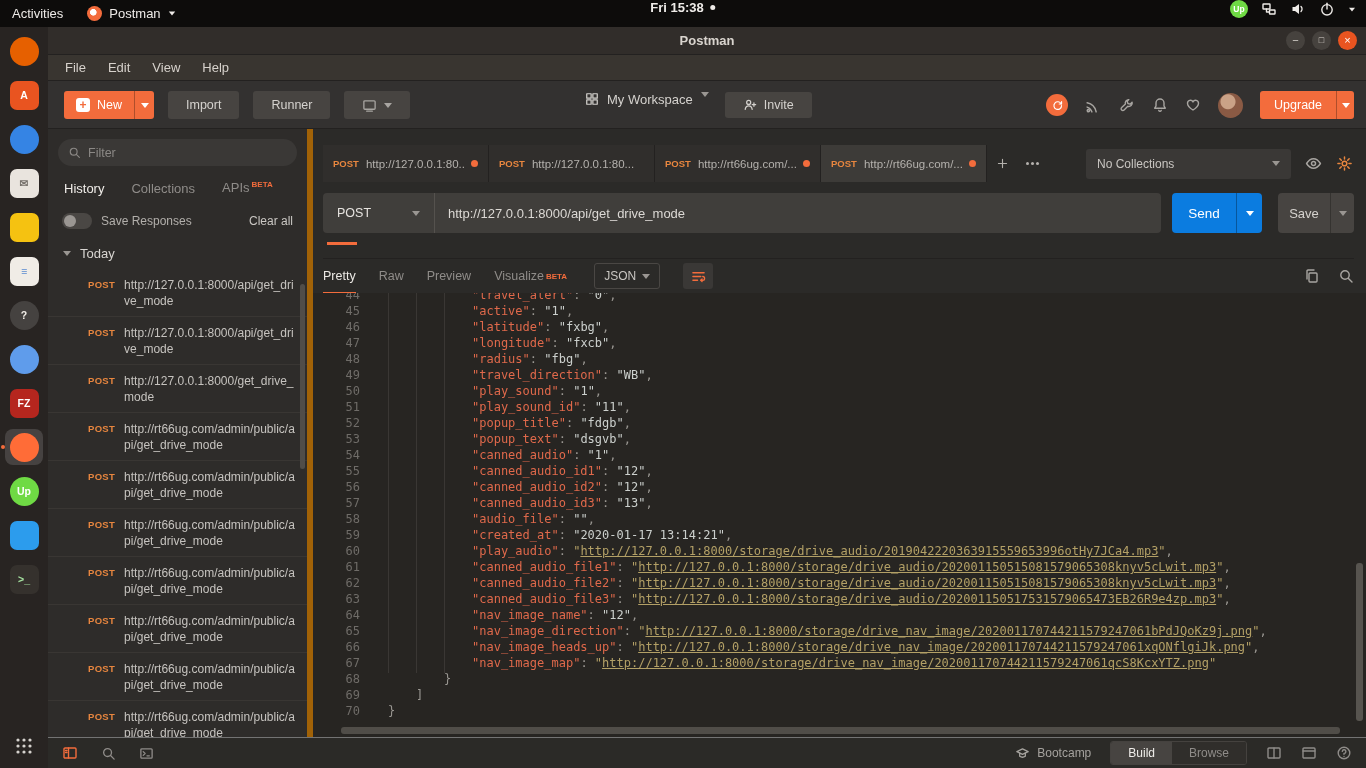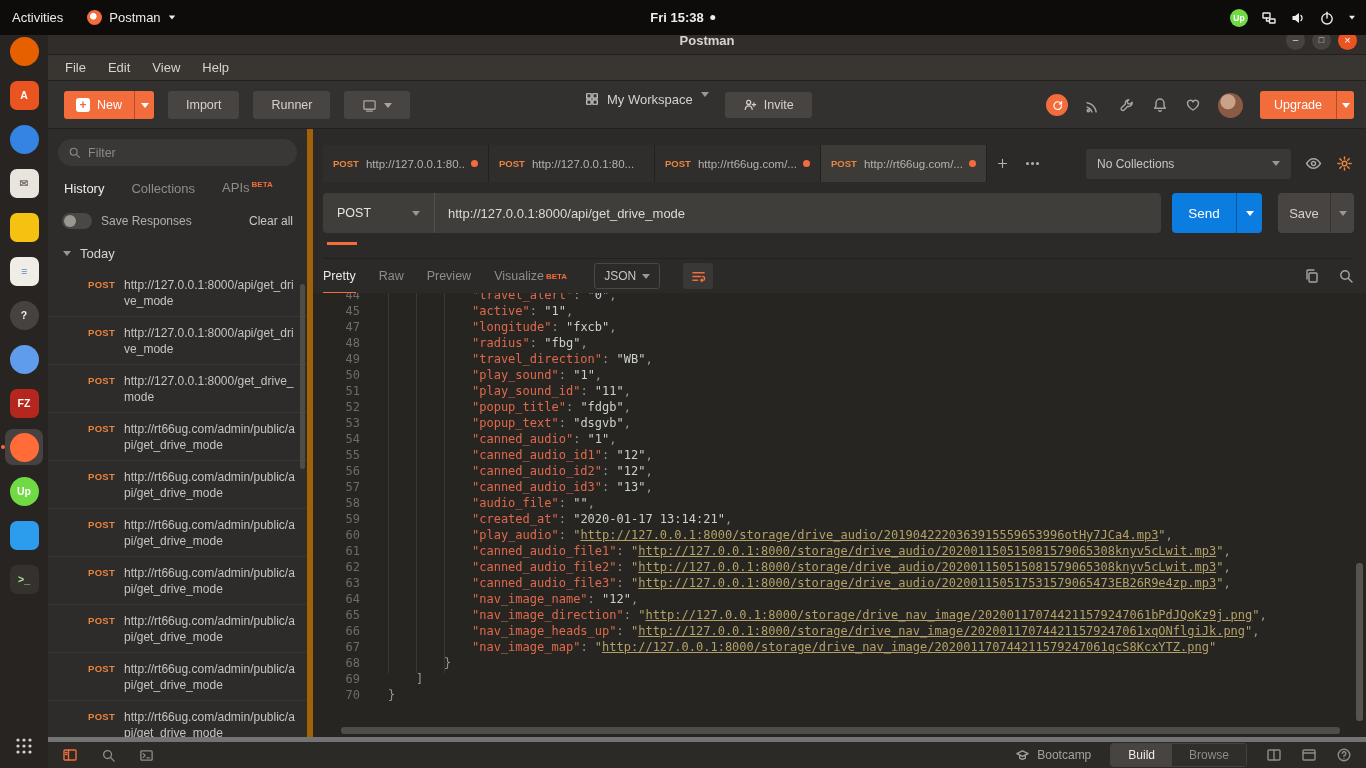--- a/index.html
+++ b/index.html
@@ -3,21 +3,21 @@
 <meta charset="utf-8">
 <style>
   *{margin:0;padding:0;box-sizing:border-box}
   html,body{width:1366px;height:768px;overflow:hidden;background:#1e1c1a;
     font-family:"Liberation Sans",sans-serif;}
   svg.si{fill:none;stroke:currentColor;stroke-width:1.4;stroke-linecap:round;stroke-linejoin:round}
   .caret{width:0;height:0;border-left:4px solid transparent;border-right:4px solid transparent;border-top:5px solid currentColor;display:inline-block}
   .dot7{width:7px;height:7px;border-radius:50%;background:#f36c3c;display:inline-block;flex-shrink:0}
 
   
-  #gnome-bar{position:absolute;left:0;top:0;width:1366px;height:35px;background:#0d0c0b;color:#eeebe8;font-size:13px;display:flex;align-items:center;z-index:40}
+  #gnome-bar{position:absolute;left:0;top:0;width:1366px;height:27px;background:#0d0c0b;color:#eeebe8;font-size:13px;display:flex;align-items:flex-start;z-index:40}
   .gb-item{padding:0 12px;height:27px;display:flex;align-items:center;gap:7px}
   .pm-dot{width:15px;height:15px;border-radius:50%;background:radial-gradient(circle at 42% 42%,#ffffff 0 3px,#f36c3c 3.6px)}
   .gb-center{position:absolute;left:50%;transform:translateX(-50%);display:flex;align-items:center;gap:7px;font-weight:bold}
   .clock-dot{width:5px;height:5px;border-radius:50%;background:#eeebe8}
   .gb-right{margin-left:auto;display:flex;align-items:center;gap:13px;padding-right:10px}
   .up-badge{width:18px;height:18px;border-radius:50%;background:#6fda44;color:#fff;font-size:8.5px;font-weight:bold;display:flex;align-items:center;justify-content:center}
 
   
   #dock{position:absolute;left:0;top:27px;width:48px;height:741px;background:#282422;z-index:30;display:flex;flex-direction:column;align-items:center;padding-top:6px;gap:8px}
   .dock-item{width:38px;height:36px;border-radius:8px;display:flex;align-items:center;justify-content:center;position:relative;flex-shrink:0}
@@ -111,21 +111,21 @@
   .key{color:#e0694b}
   .str{color:#ccd0cd}
   .link{color:#b3a066;text-decoration:underline}
   .link-q{color:#b3a066}
   .punct{color:#9a9792}
   .guide{position:absolute;top:0;width:1px;height:380px;background:#3a3734}
   .v-scroll{position:absolute;right:3px;top:270px;width:7px;height:158px;background:#57544f;border-radius:3px}
   .h-scroll{position:absolute;left:28px;right:26px;bottom:3px;height:7px;background:#504d48;border-radius:3px}
 
   
-  #statusbar{position:absolute;left:0;bottom:0;right:0;height:31px;background:#2b2a27;border-top:5px solid #737373;display:flex;align-items:center;padding:0 14px;color:#8f8c89}
+  #statusbar{position:absolute;left:0;bottom:0;right:0;height:31px;background:#2b2a27;border-top:1px solid #737373;display:flex;align-items:center;padding:0 14px;color:#8f8c89}
   .sbar-left{display:flex;gap:23px;align-items:center}
   .sbar-right{margin-left:auto;display:flex;gap:19px;align-items:center}
   .sb-bootcamp{display:flex;gap:7px;align-items:center;font-size:12px;color:#a5a29e}
   .bb-toggle{display:flex;border:1px solid #45423f;border-radius:3px;overflow:hidden}
   .bb{padding:4px 17px;font-size:12px}
   .bb.build{background:#474441;color:#efede9}
   .bb.browse{background:#302e2b;color:#8f8c89}
 </style>
 </head>
 <body>
@@ -476,20 +476,21 @@
       </span>
     </div>
 
     <div id="code-area">
       <div class="guide" style="left:75px"></div>
       <div class="guide" style="left:103px"></div>
       <div class="guide" style="left:131px"></div>
       <div id="code-lines">
           <div class="code-line"><span class="ln">44</span><span class="lc" style="padding-left: 112px;"><span class="key">"travel_alert"</span><span class="punct">: </span><span class="str">"</span><span class="str">0</span><span class="str">"</span><span class="punct">,</span></span></div>
           <div class="code-line"><span class="ln">45</span><span class="lc" style="padding-left: 112px;"><span class="key">"active"</span><span class="punct">: </span><span class="str">"</span><span class="str">1</span><span class="str">"</span><span class="punct">,</span></span></div>
+          <div class="code-line"><span class="ln">46</span><span class="lc" style="padding-left: 112px;"><span class="key">"latitude"</span><span class="punct">: </span><span class="str">"</span><span class="str">fxbg</span><span class="str">"</span><span class="punct">,</span></span></div>
           <div class="code-line"><span class="ln">47</span><span class="lc" style="padding-left: 112px;"><span class="key">"longitude"</span><span class="punct">: </span><span class="str">"</span><span class="str">fxcb</span><span class="str">"</span><span class="punct">,</span></span></div>
           <div class="code-line"><span class="ln">48</span><span class="lc" style="padding-left: 112px;"><span class="key">"radius"</span><span class="punct">: </span><span class="str">"</span><span class="str">fbg</span><span class="str">"</span><span class="punct">,</span></span></div>
           <div class="code-line"><span class="ln">49</span><span class="lc" style="padding-left: 112px;"><span class="key">"travel_direction"</span><span class="punct">: </span><span class="str">"</span><span class="str">WB</span><span class="str">"</span><span class="punct">,</span></span></div>
           <div class="code-line"><span class="ln">50</span><span class="lc" style="padding-left: 112px;"><span class="key">"play_sound"</span><span class="punct">: </span><span class="str">"</span><span class="str">1</span><span class="str">"</span><span class="punct">,</span></span></div>
           <div class="code-line"><span class="ln">51</span><span class="lc" style="padding-left: 112px;"><span class="key">"play_sound_id"</span><span class="punct">: </span><span class="str">"</span><span class="str">11</span><span class="str">"</span><span class="punct">,</span></span></div>
           <div class="code-line"><span class="ln">52</span><span class="lc" style="padding-left: 112px;"><span class="key">"popup_title"</span><span class="punct">: </span><span class="str">"</span><span class="str">fdgb</span><span class="str">"</span><span class="punct">,</span></span></div>
           <div class="code-line"><span class="ln">53</span><span class="lc" style="padding-left: 112px;"><span class="key">"popup_text"</span><span class="punct">: </span><span class="str">"</span><span class="str">dsgvb</span><span class="str">"</span><span class="punct">,</span></span></div>
           <div class="code-line"><span class="ln">54</span><span class="lc" style="padding-left: 112px;"><span class="key">"canned_audio"</span><span class="punct">: </span><span class="str">"</span><span class="str">1</span><span class="str">"</span><span class="punct">,</span></span></div>
           <div class="code-line"><span class="ln">55</span><span class="lc" style="padding-left: 112px;"><span class="key">"canned_audio_id1"</span><span class="punct">: </span><span class="str">"</span><span class="str">12</span><span class="str">"</span><span class="punct">,</span></span></div>
           <div class="code-line"><span class="ln">56</span><span class="lc" style="padding-left: 112px;"><span class="key">"canned_audio_id2"</span><span class="punct">: </span><span class="str">"</span><span class="str">12</span><span class="str">"</span><span class="punct">,</span></span></div>

